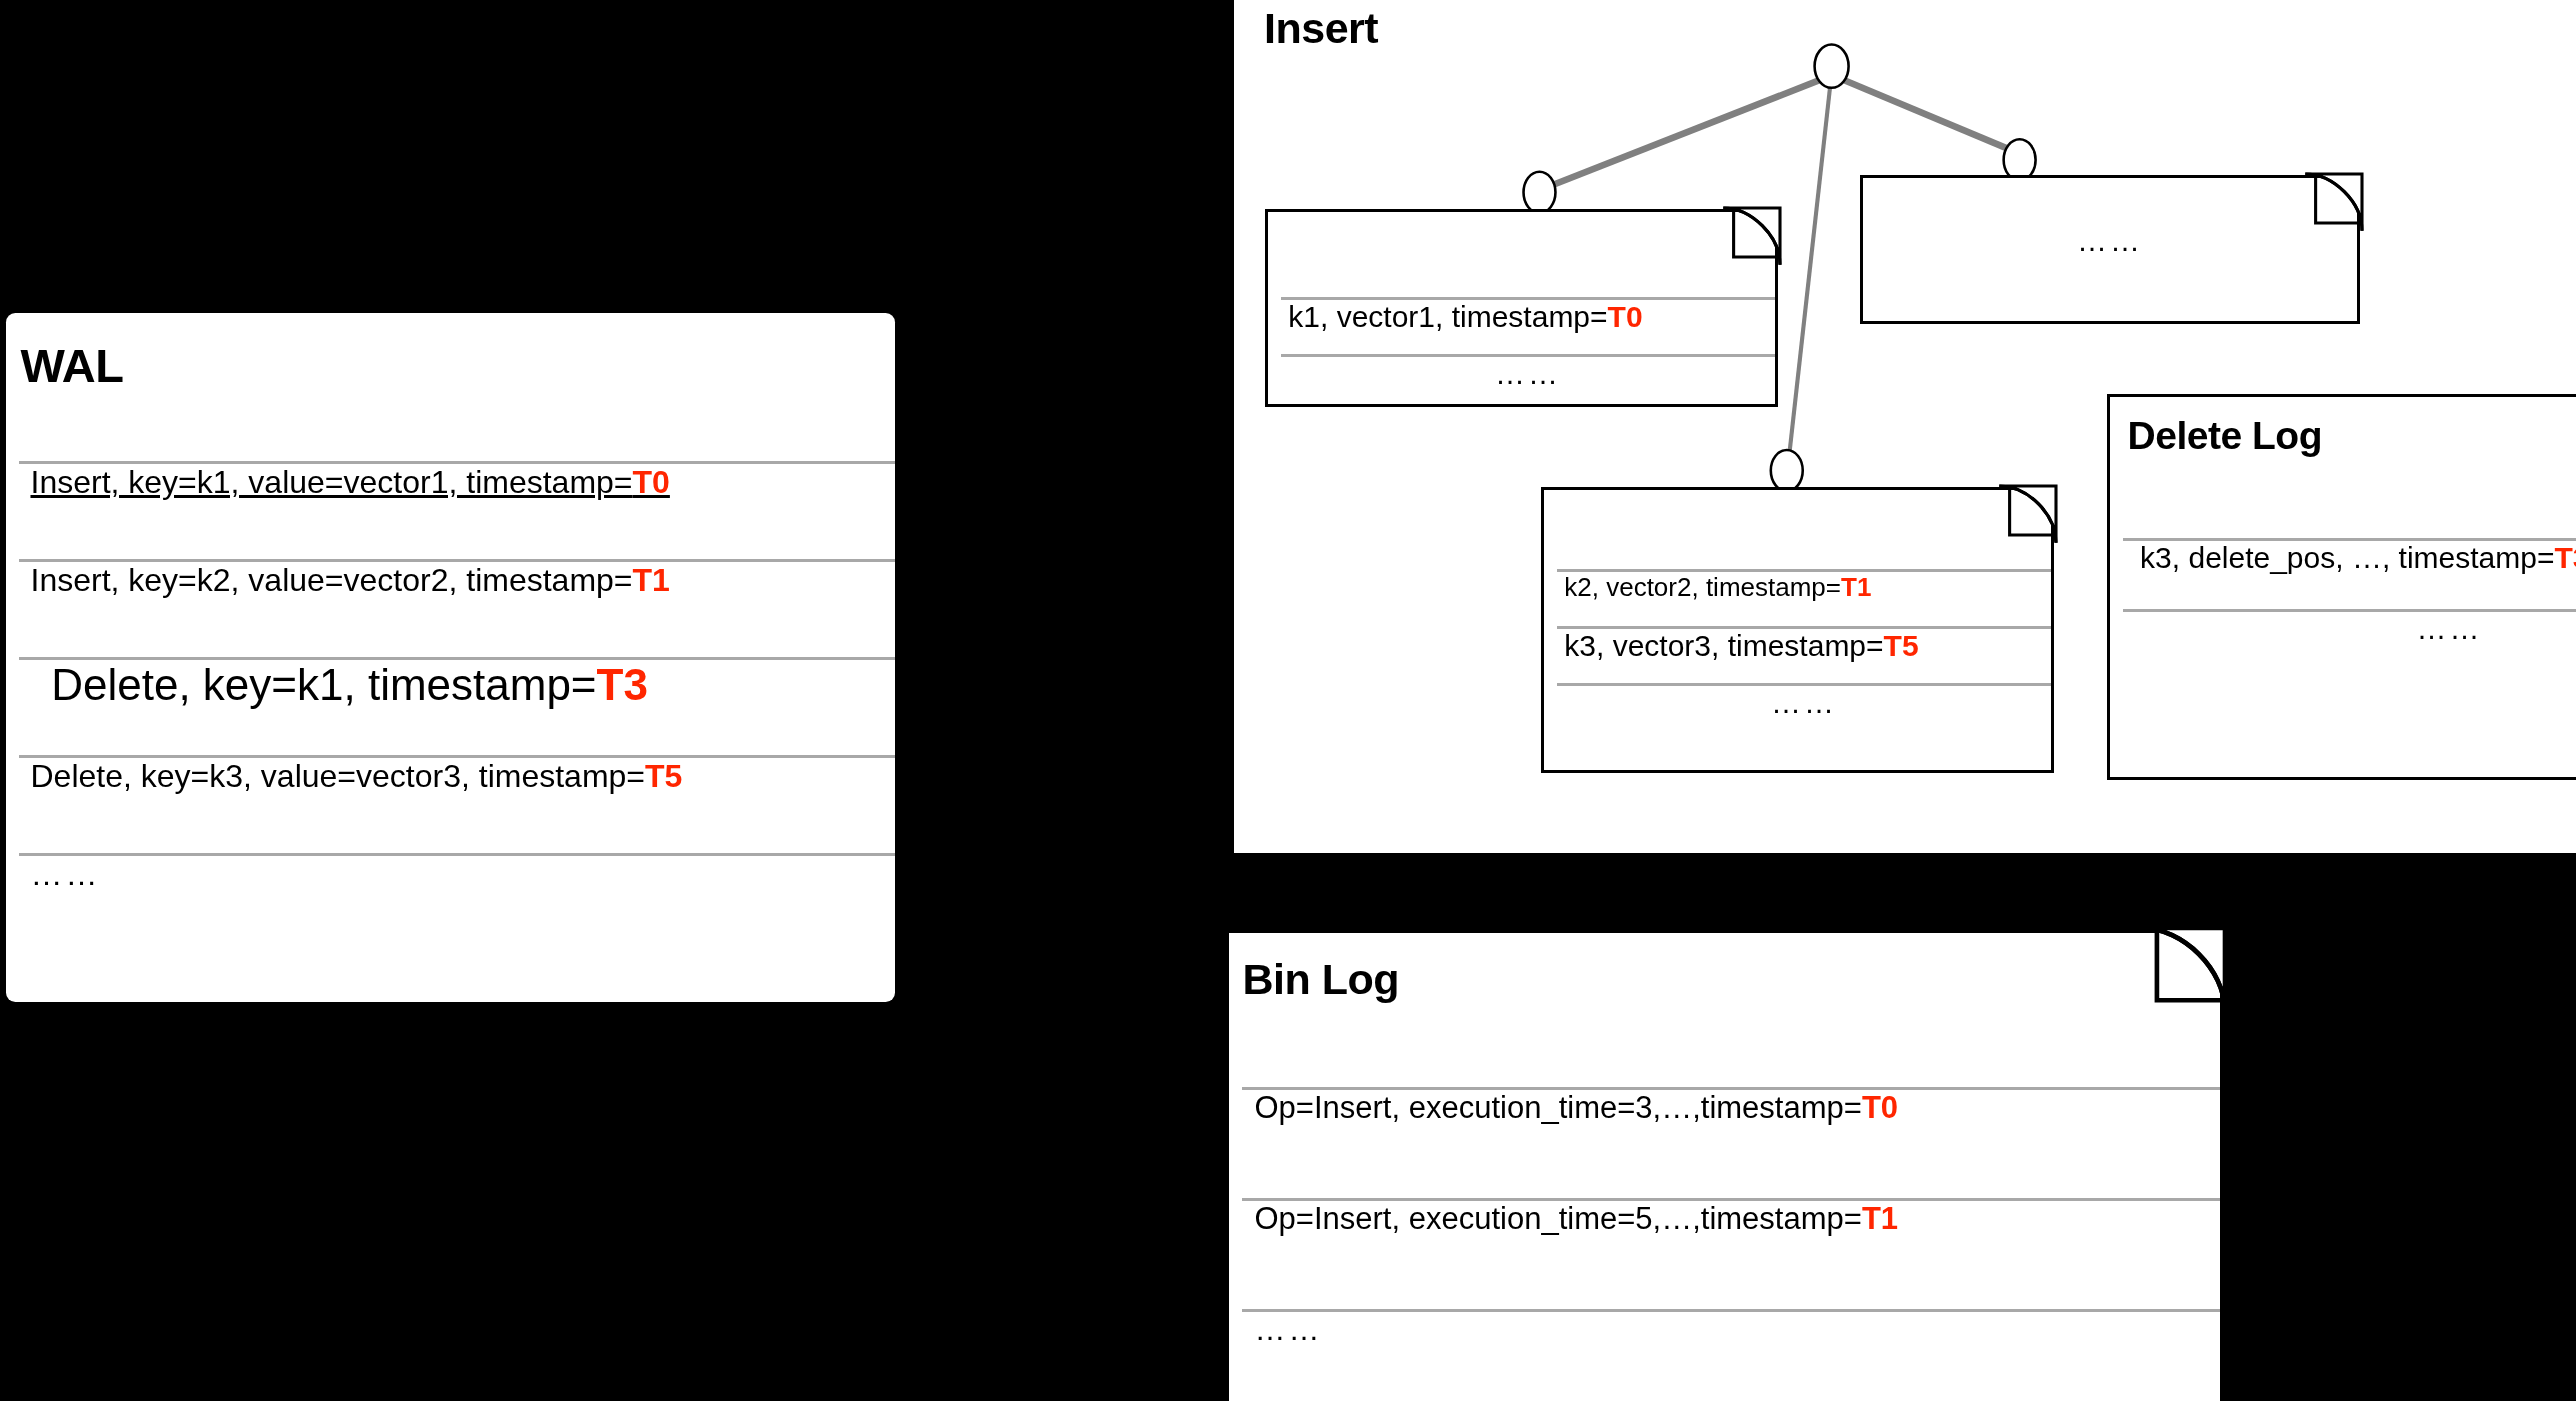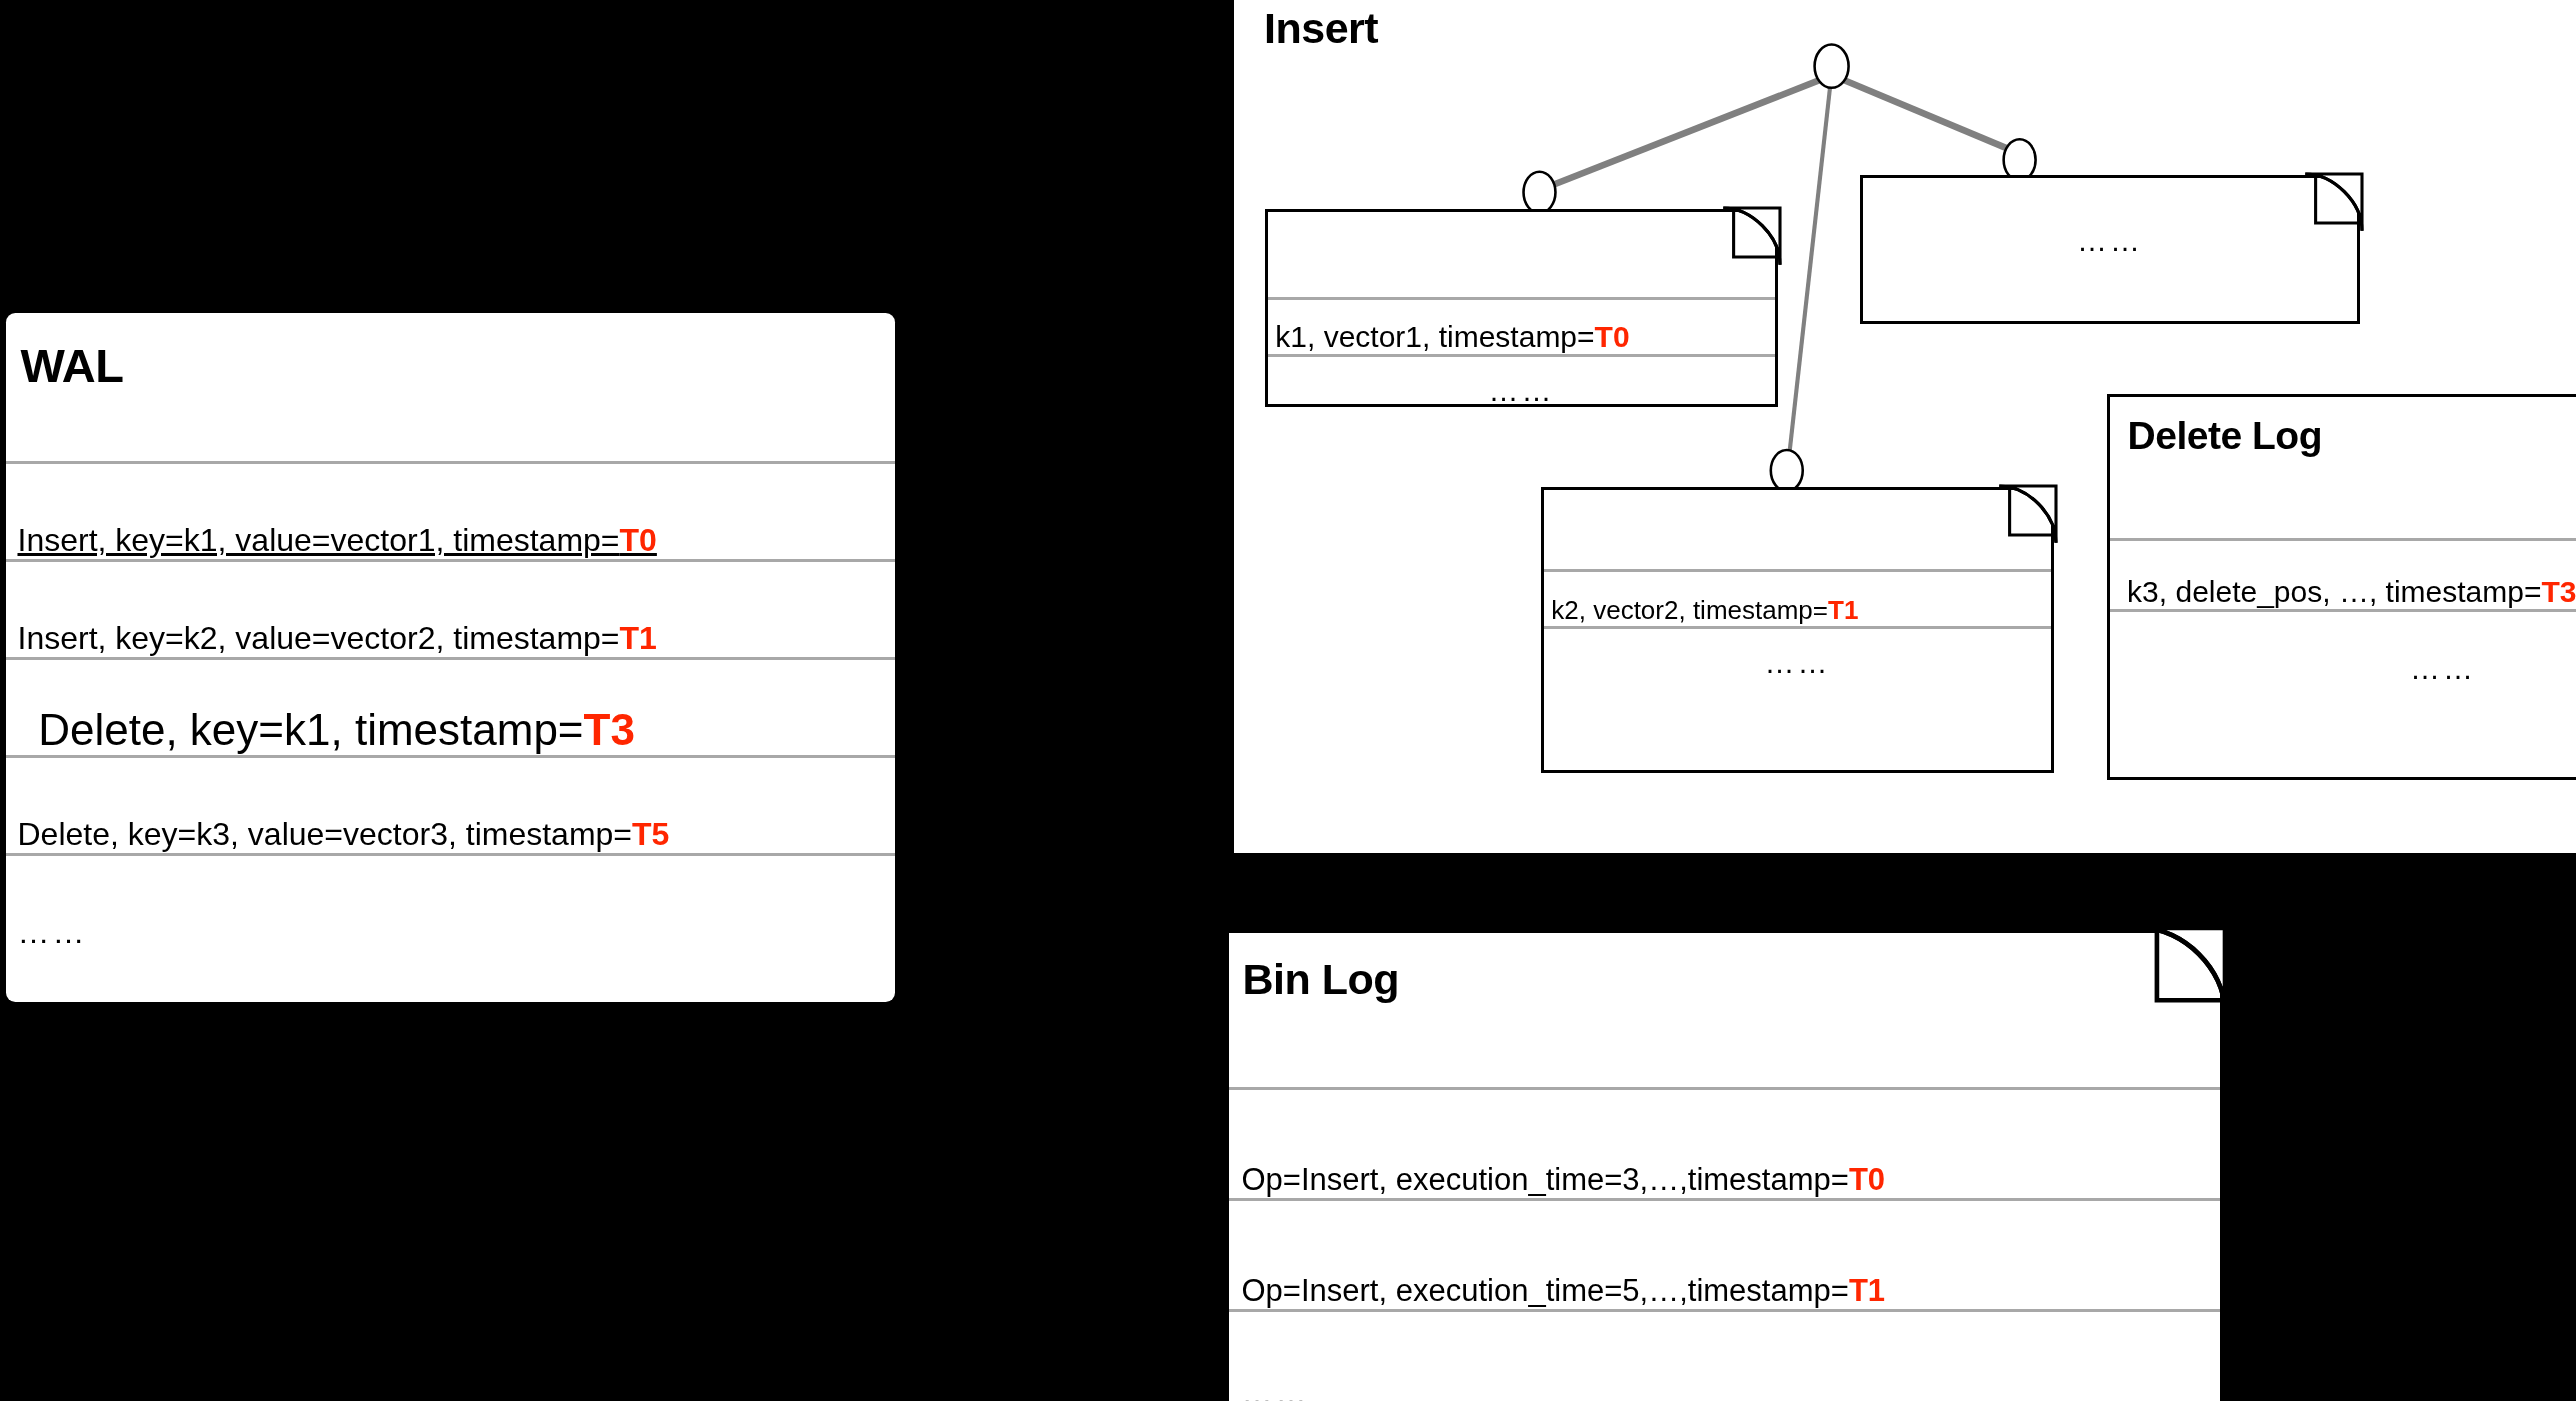--- a/index.html
+++ b/index.html
@@ -9,22 +9,22 @@
   .panel{position:absolute;background:#fff;box-sizing:border-box;}
   .wal-panel{left:6.2px;top:313px;width:889px;height:689px;border-radius:9.3px;}
   .index-panel{left:1234px;top:0px;width:1580px;height:853px;}
 
   
   .doc{position:absolute;background:#fff;box-sizing:border-box;}
   .doc .body{position:absolute;inset:0;border:3.1px solid #000;box-sizing:border-box;background:#fff;}
   .doc svg.fold{position:absolute;top:0;right:0;overflow:visible;pointer-events:none;}
 
   .rows{position:absolute;left:0;right:0;box-sizing:border-box;}
-  .row{box-sizing:border-box;display:flex;align-items:flex-end;
-       border-top:3.6px solid #a8a8a8;}
+  .row{box-sizing:border-box;display:flex;align-items:flex-start;
+       border-top:3.6px solid #a8a8a8;margin-left:13px;}
   .row .txt{padding-left:11.3px;white-space:nowrap;}
 
   .title{position:absolute;font-weight:bold;color:#000;letter-spacing:-0.5px;
          white-space:nowrap;}
 
   .ts{color:#ff2600;font-weight:bold;}
   .dots{letter-spacing:3.1px;}
 
   
   .tree{position:absolute;left:0;top:0;width:100%;height:100%;overflow:visible;}
@@ -105,20 +105,23 @@
     <div class="body"></div>
     <svg class="fold" width="67" height="67" viewBox="0 0 130 130" style="right:-1.5px;top:-1.5px;">
       <path d="M 20 0 L 130 0 L 130 110 C 130 55 75 0 20 0 Z" fill="#fff" stroke="#000" stroke-width="6"></path>
       <path d="M 20 0 C 75 0 130 55 130 110" fill="none" stroke="#000" stroke-width="6"></path>
       <path d="M 40 0 L 40 95 L 130 95" fill="none" stroke="#000" stroke-width="6"></path>
     </svg>
     <div class="rows" style="top:82px;left:3.1px;right:3.1px;">
       <div class="row" style="height:57px;">
         <div class="txt" style="font-size:26px;padding-left:7.2px;"><span>k2, vector2, timestamp=</span><span class="ts">T1</span></div>
       </div>
+      <div class="row" style="height:57px;">
+        <div class="txt" style="font-size:30px;padding-left:7.2px;"><span>k3, vector3, timestamp=</span><span class="ts">T5</span></div>
+      </div>
       <div class="row" style="height:54px;justify-content:center;">
         <div class="txt dots" style="font-size:30px;padding-left:0;">……</div>
       </div>
     </div>
   </div>
 
   <div class="doc" style="left:873px;top:394px;width:672px;height:386px;">
     <div class="body"></div>
 
     <div class="title" style="left:20.6px;top:19.6px;font-size:39px;">Delete Log</div>

